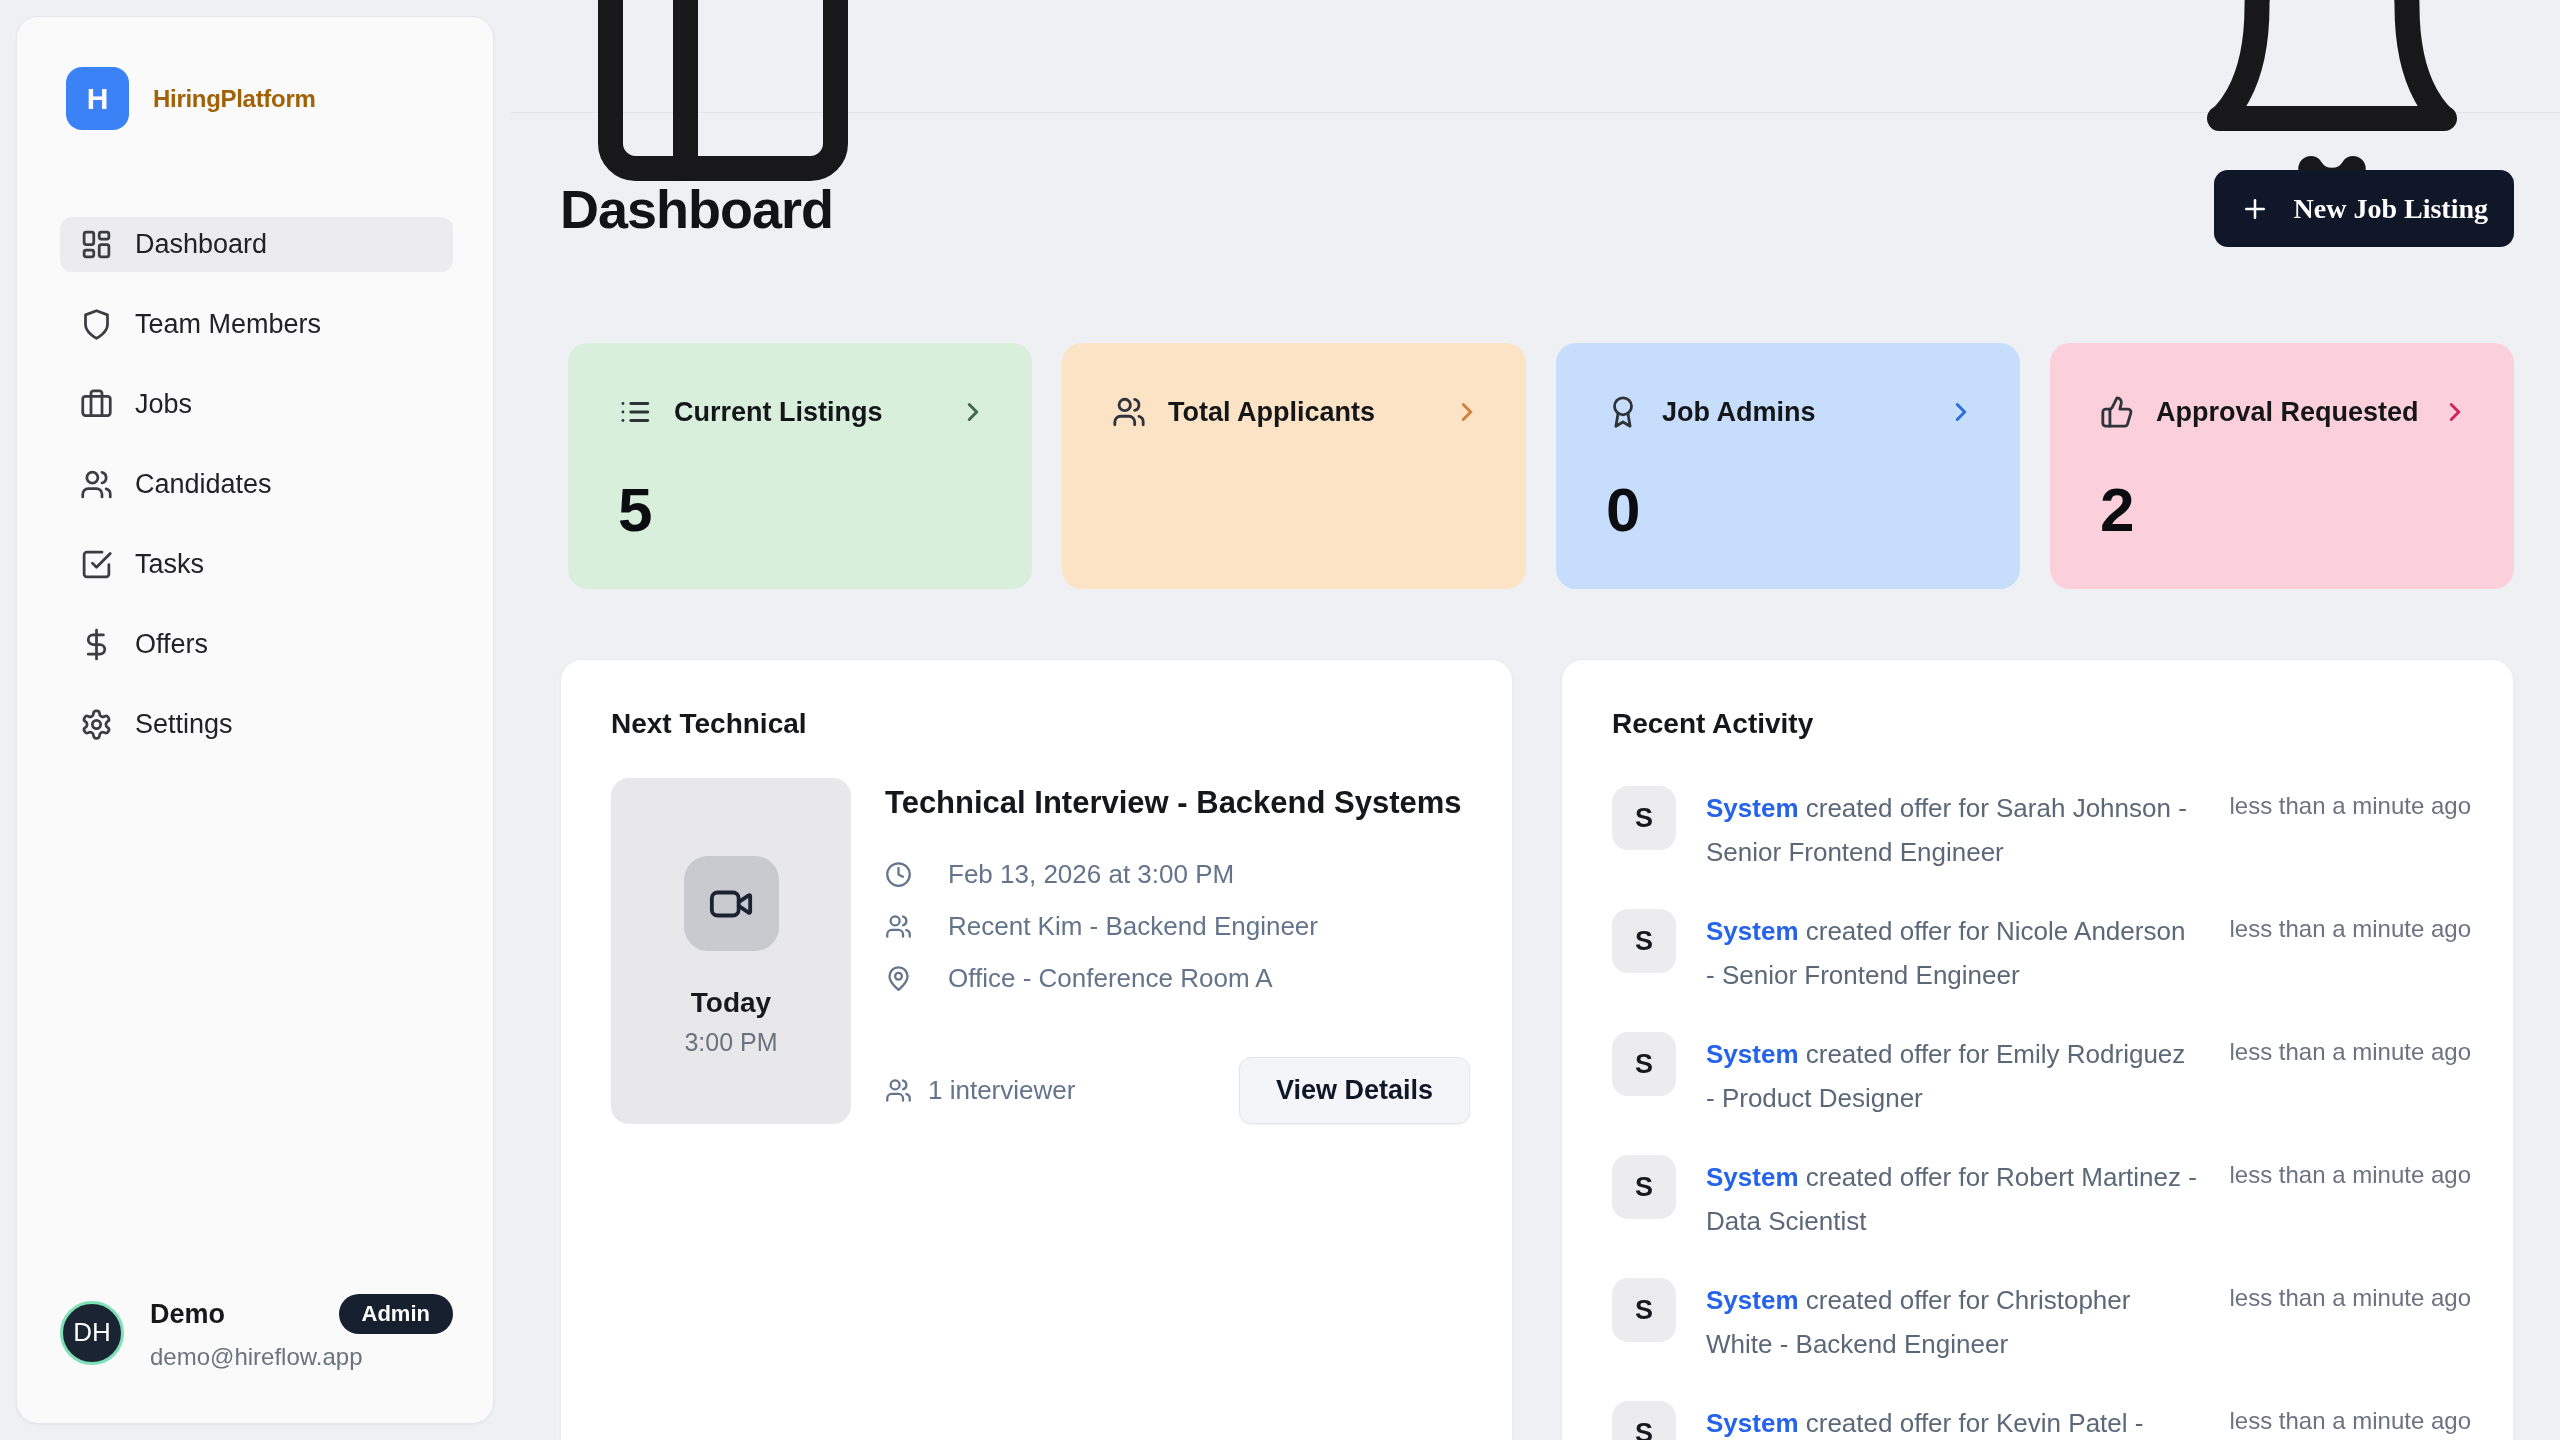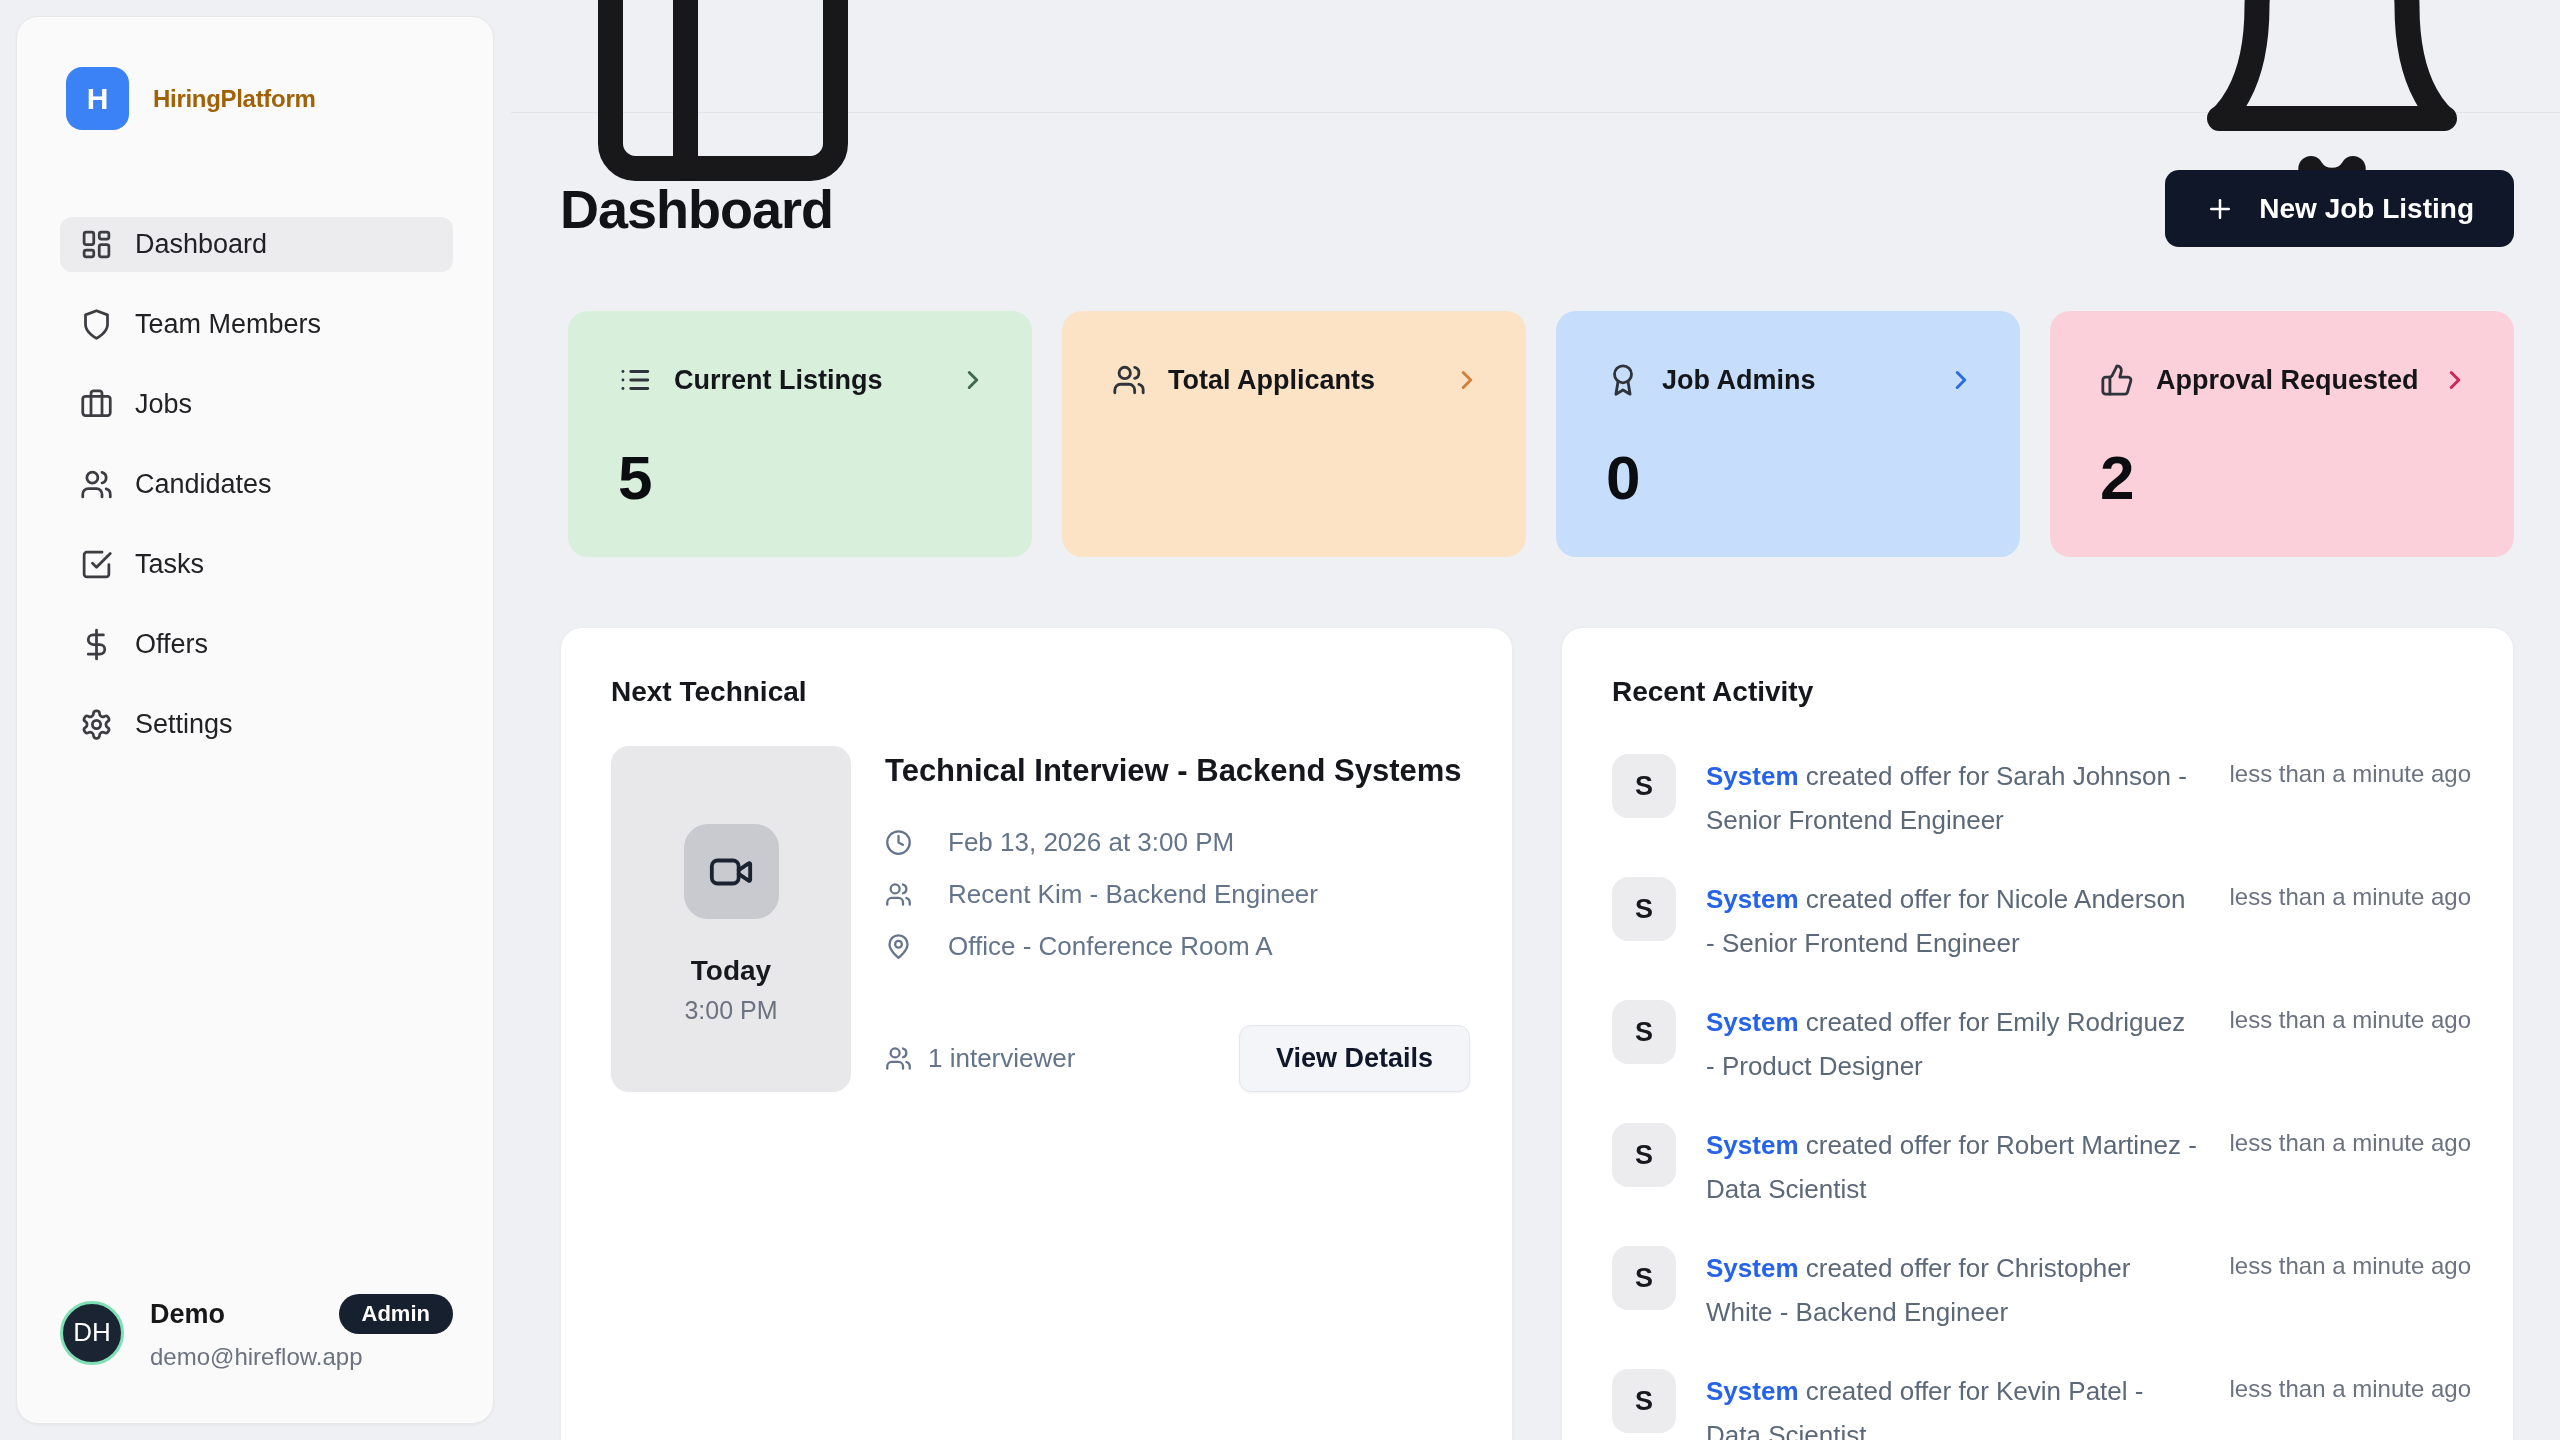--- a/index.html
+++ b/index.html
@@ -66,27 +66,27 @@
   }
   .icon-btn { background:none; border:none; cursor:pointer; color:#18181b; padding:0; }
   .toggle-icon { width:36px; height:36px; }
   .bell-icon { width:34px; height:34px; }
 
   .content { padding:0 46px 0 49px; }
   .page-head { margin-top:57px; display:flex; align-items:center; justify-content:space-between; }
   .page-title { font-size:54px; font-weight:800; letter-spacing:-1px; color:#111318; }
   .primary-btn {
     height:77px; border:none; border-radius:14px; background:#0f1728; color:#fff;
-    font-family:Liberation Sans, sans-serif; font-size:28px; font-weight:600; cursor:pointer;
-    display:flex; align-items:center; gap:24px; padding:0 40px;
+    font-family:Liberation Serif, serif; font-size:28px; font-weight:600; cursor:pointer;
+    display:flex; align-items:center; gap:24px; padding:0 26px;
   }
   .plus-icon { width:30px; height:30px; }
 
   
-  .stats { margin-top:64px; display:grid; grid-template-columns:repeat(4,1fr); gap:30px;padding-left:8px; }
+  .stats { margin-top:96px; display:grid; grid-template-columns:repeat(4,1fr); gap:30px;padding-left:8px; }
   .stat-card {
     height:246px; border-radius:20px; padding:52px 44px 44px 50px;
     display:flex; flex-direction:column; cursor:pointer;
   }
   .stat-head { display:flex; align-items:center; }
   .stat-icon { width:34px; height:34px; color:#2f343b; flex:none; }
   .stat-label { font-size:27px; font-weight:600; color:#14161a; margin-left:22px; }
   .stat-chevron { width:30px; height:30px; margin-left:auto; }
   .stat-value { margin-top:auto; font-size:62px; font-weight:800; letter-spacing:-1px; color:#0b0d10; }
   .s0 { background:#d8efdc; } .s0 .stat-chevron { color:#41694f; }

